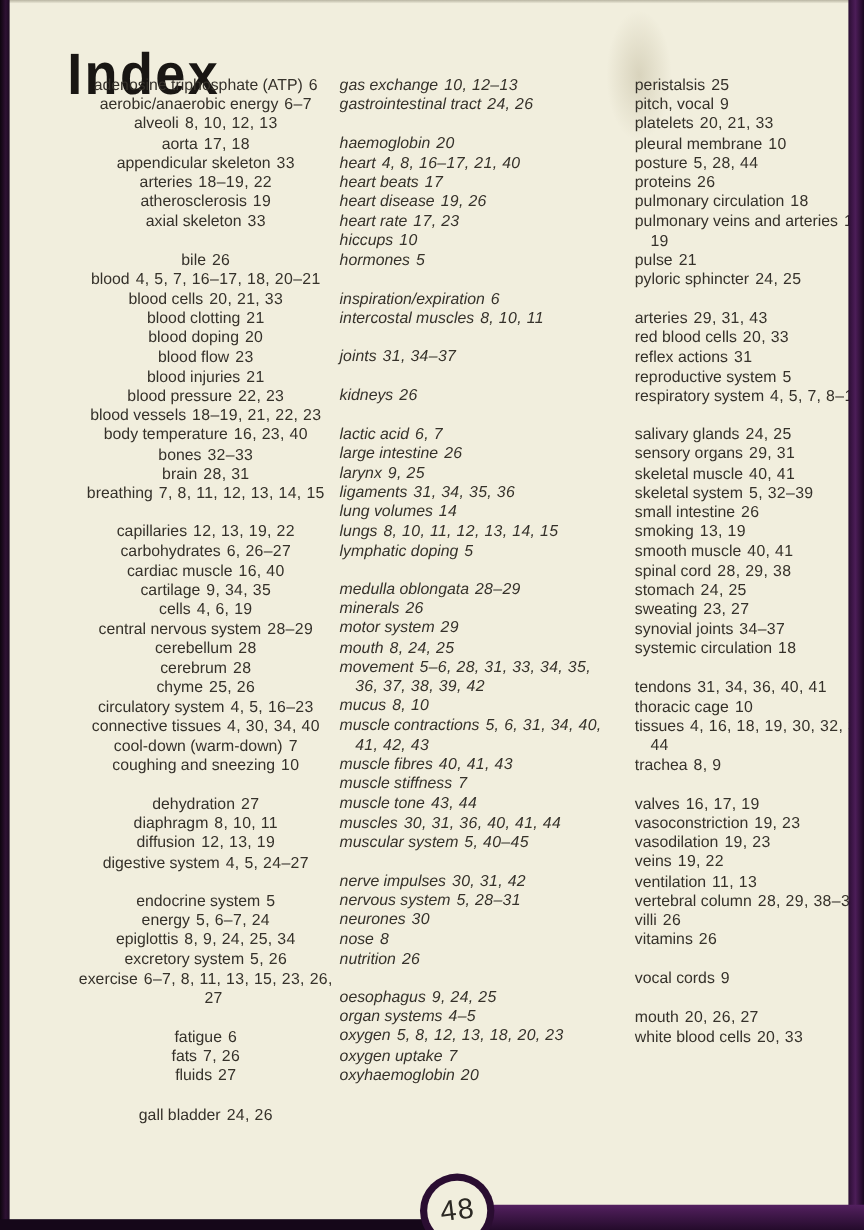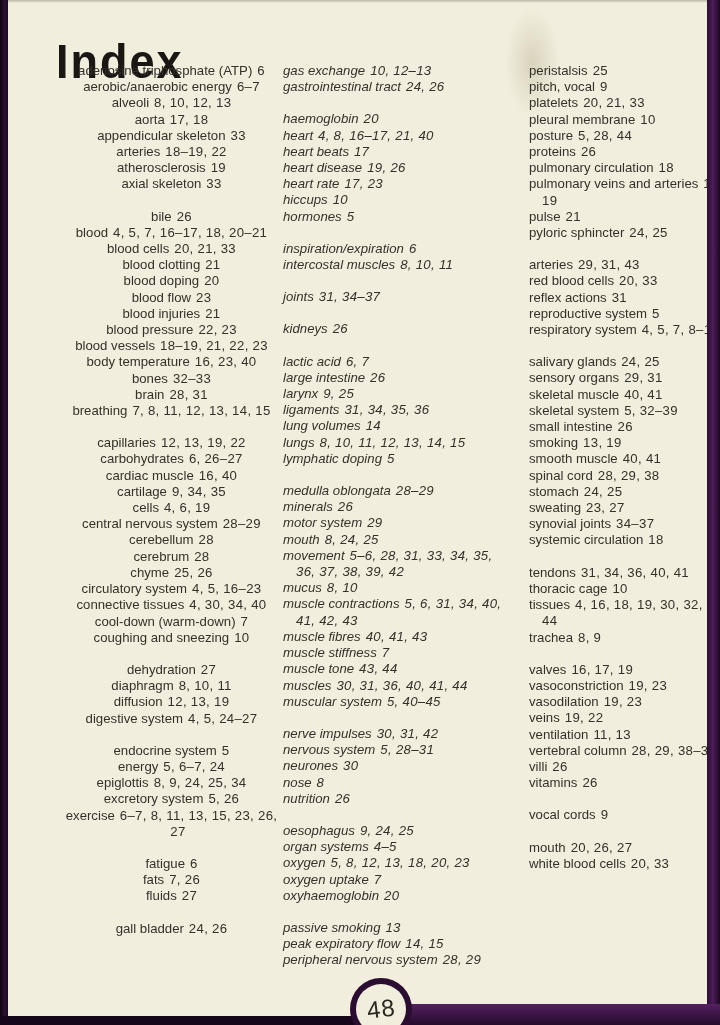--- a/index.html
+++ b/index.html
@@ -186,25 +186,20 @@
         <div class="entry"><span class="term">nose</span><span class="pages">8</span></div>
         <div class="entry"><span class="term">nutrition</span><span class="pages">26</span></div>
       </div>
       <div class="group">
         <div class="entry"><span class="term">oesophagus</span><span class="pages">9, 24, 25</span></div>
         <div class="entry"><span class="term">organ systems</span><span class="pages">4–5</span></div>
         <div class="entry"><span class="term">oxygen</span><span class="pages">5, 8, 12, 13, 18, 20, 23</span></div>
         <div class="entry"><span class="term">oxygen uptake</span><span class="pages">7</span></div>
         <div class="entry"><span class="term">oxyhaemoglobin</span><span class="pages">20</span></div>
       </div>
-      <div class="group">
-        <div class="entry"><span class="term">passive smoking</span><span class="pages">13</span></div>
-        <div class="entry"><span class="term">peak expiratory flow</span><span class="pages">14, 15</span></div>
-        <div class="entry"><span class="term">peripheral nervous system</span><span class="pages">28, 29</span></div>
-      </div>
     </div>
     <div class="col">
       <div class="group">
         <div class="entry"><span class="term">peristalsis</span><span class="pages">25</span></div>
         <div class="entry"><span class="term">pitch, vocal</span><span class="pages">9</span></div>
         <div class="entry"><span class="term">platelets</span><span class="pages">20, 21, 33</span></div>
         <div class="entry"><span class="term">pleural membrane</span><span class="pages">10</span></div>
         <div class="entry"><span class="term">posture</span><span class="pages">5, 28, 44</span></div>
         <div class="entry"><span class="term">proteins</span><span class="pages">26</span></div>
         <div class="entry"><span class="term">pulmonary circulation</span><span class="pages">18</span></div>

